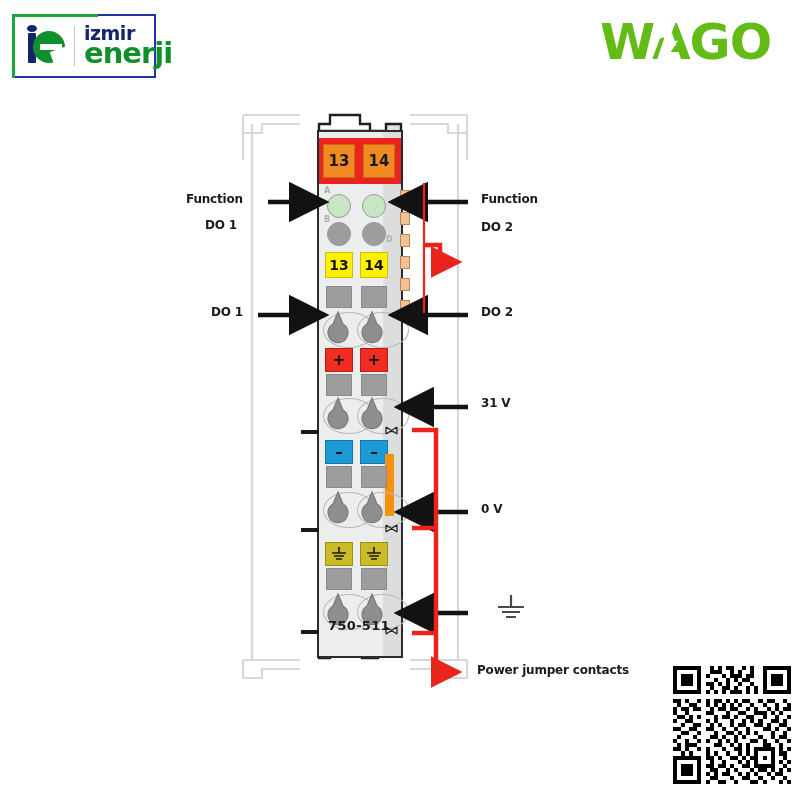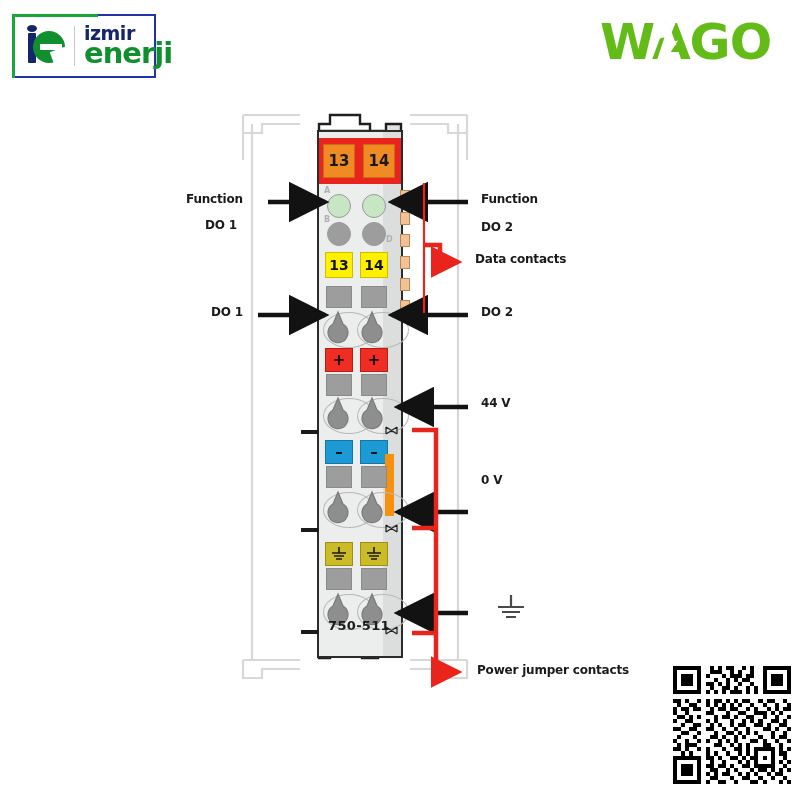--- a/index.html
+++ b/index.html
@@ -497,24 +497,23 @@
     <line x1="412" y1="528" x2="436" y2="528" stroke="#e8241c" stroke-width="4.5"></line>
     <line x1="412" y1="633" x2="436" y2="633" stroke="#e8241c" stroke-width="4.5"></line>
   </svg>
 
   <div class="lbl leftal" style="left:186px;top:192px;">Function</div>
   <div class="lbl leftal" style="left:205px;top:218px;">DO 1</div>
   <div class="lbl leftal" style="left:211px;top:305px;">DO 1</div>
 
   <div class="lbl right" style="left:481px;top:192px;">Function</div>
   <div class="lbl right" style="left:481px;top:220px;">DO 2</div>
-  <div class="lbl right" style="left:475px;top:252px;">Data contacts</div>
   <div class="lbl right" style="left:481px;top:305px;">DO 2</div>
-  <div class="lbl right" style="left:481px;top:396px;">44 V</div>
-  <div class="lbl right" style="left:481px;top:473px;">0 V</div>
+  <div class="lbl right" style="left:481px;top:396px;">31 V</div>
+  <div class="lbl right" style="left:481px;top:502px;">0 V</div>
   <div class="lbl right" style="left:477px;top:663px;">Power jumper contacts</div>
 
   <svg style="position:absolute;left:494px;top:592px;width:34px;height:32px;">
     <path d="M17,3 L17,15 M4,15 L30,15 M8,20 L26,20 M12,25 L22,25" stroke="#4a4a4a" stroke-width="2.2" fill="none"></path>
   </svg>
 
   <div id="qr">
     <svg viewBox="0 0 29 29" width="118" height="118" shape-rendering="crispEdges">
       <rect width="29" height="29" fill="#ffffff"></rect>
       <g fill="#000000">

